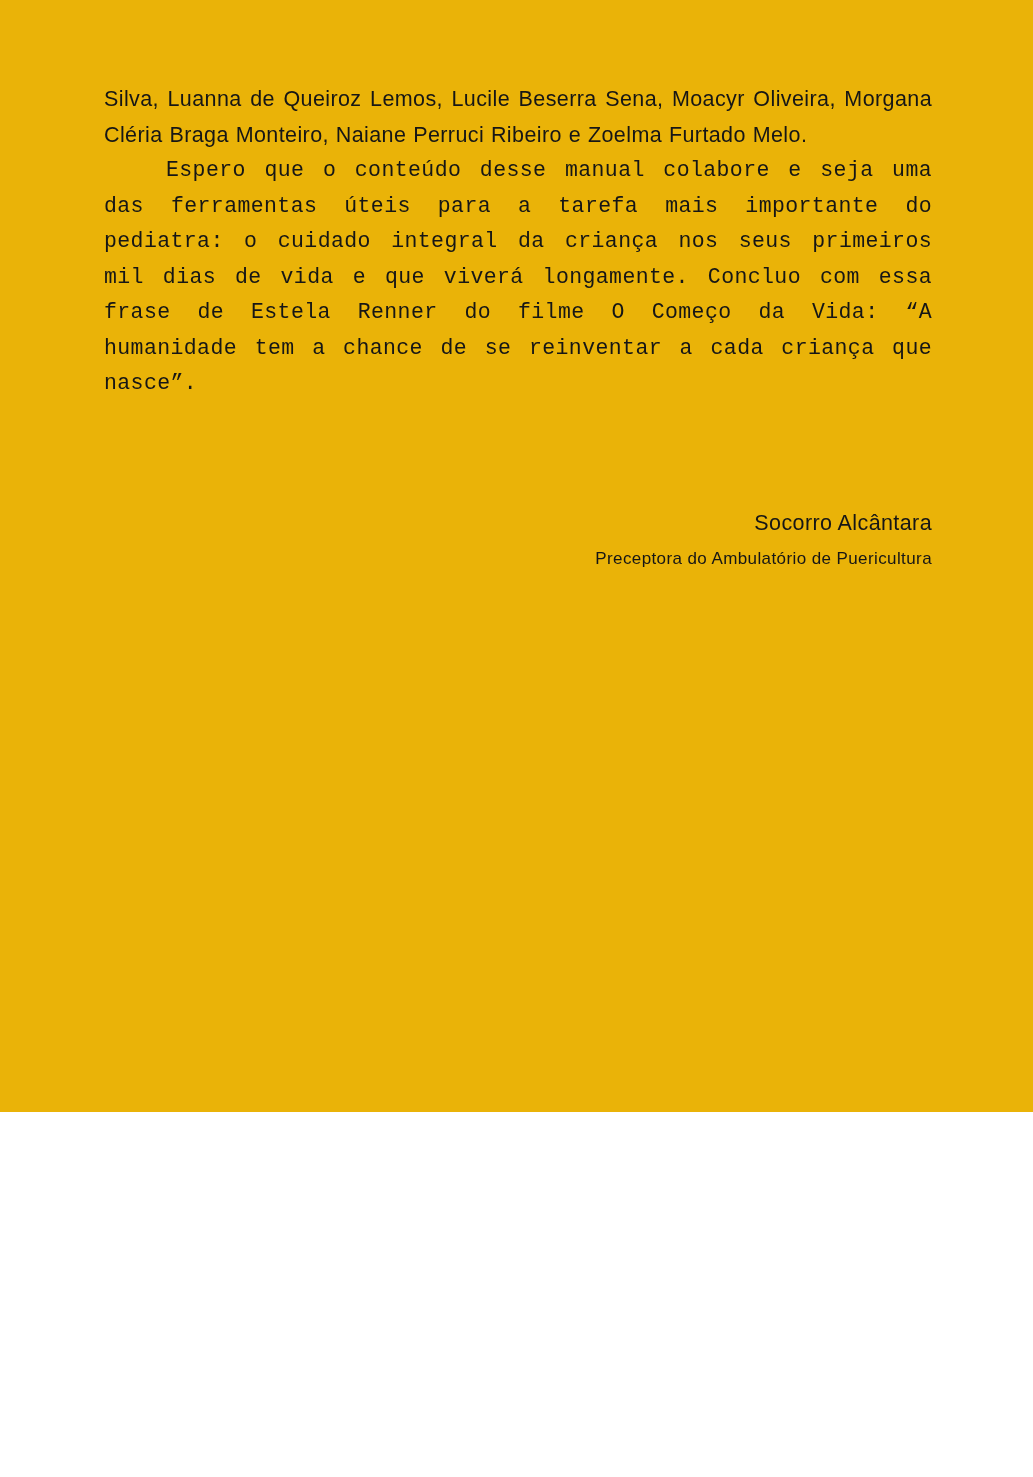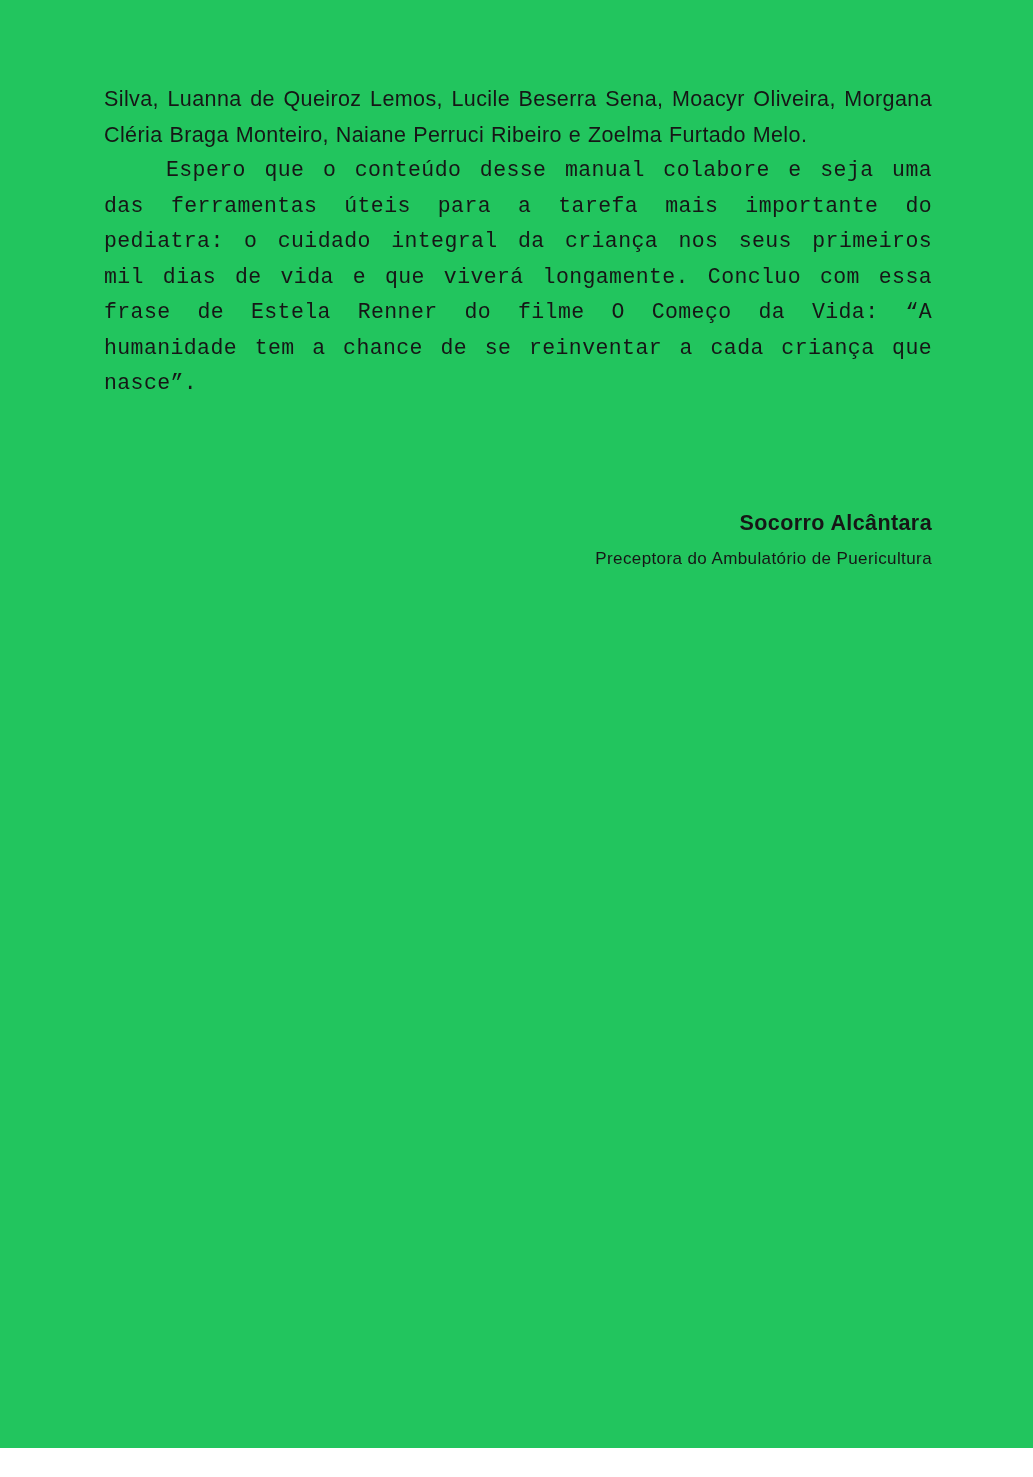--- a/index.html
+++ b/index.html
@@ -7,22 +7,22 @@
     padding: 0;
     background: #ffffff;
   }
   body {
     font-family: "Liberation Sans", sans-serif;
     color: #161616;
   }
   .page {
     position: relative;
     width: 1033px;
-    height: 1448px;
-    background: #22c55e;
+    height: 1112px;
+    background: #eab308;
     box-sizing: border-box;
     overflow: hidden;
   }
   .content {
     position: absolute;
     left: 104px;
     top: 82px;
     width: 828px;
   }
   .body-par {
@@ -39,21 +39,21 @@
     font-family: Liberation Mono, monospace;
   }
   .signature-block {
     margin-top: 104px;
     text-align: right;
   }
   .signature-name {
     font-size: 21.5px;
     line-height: 35.5px;
     letter-spacing: 0.4px;
-    font-weight: bold;
+    font-weight: normal;
   }
   .signature-role {
     font-size: 17px;
     line-height: 35.5px;
     letter-spacing: 0.4px;
   }
 </style>
 </head>
 <body>
 

